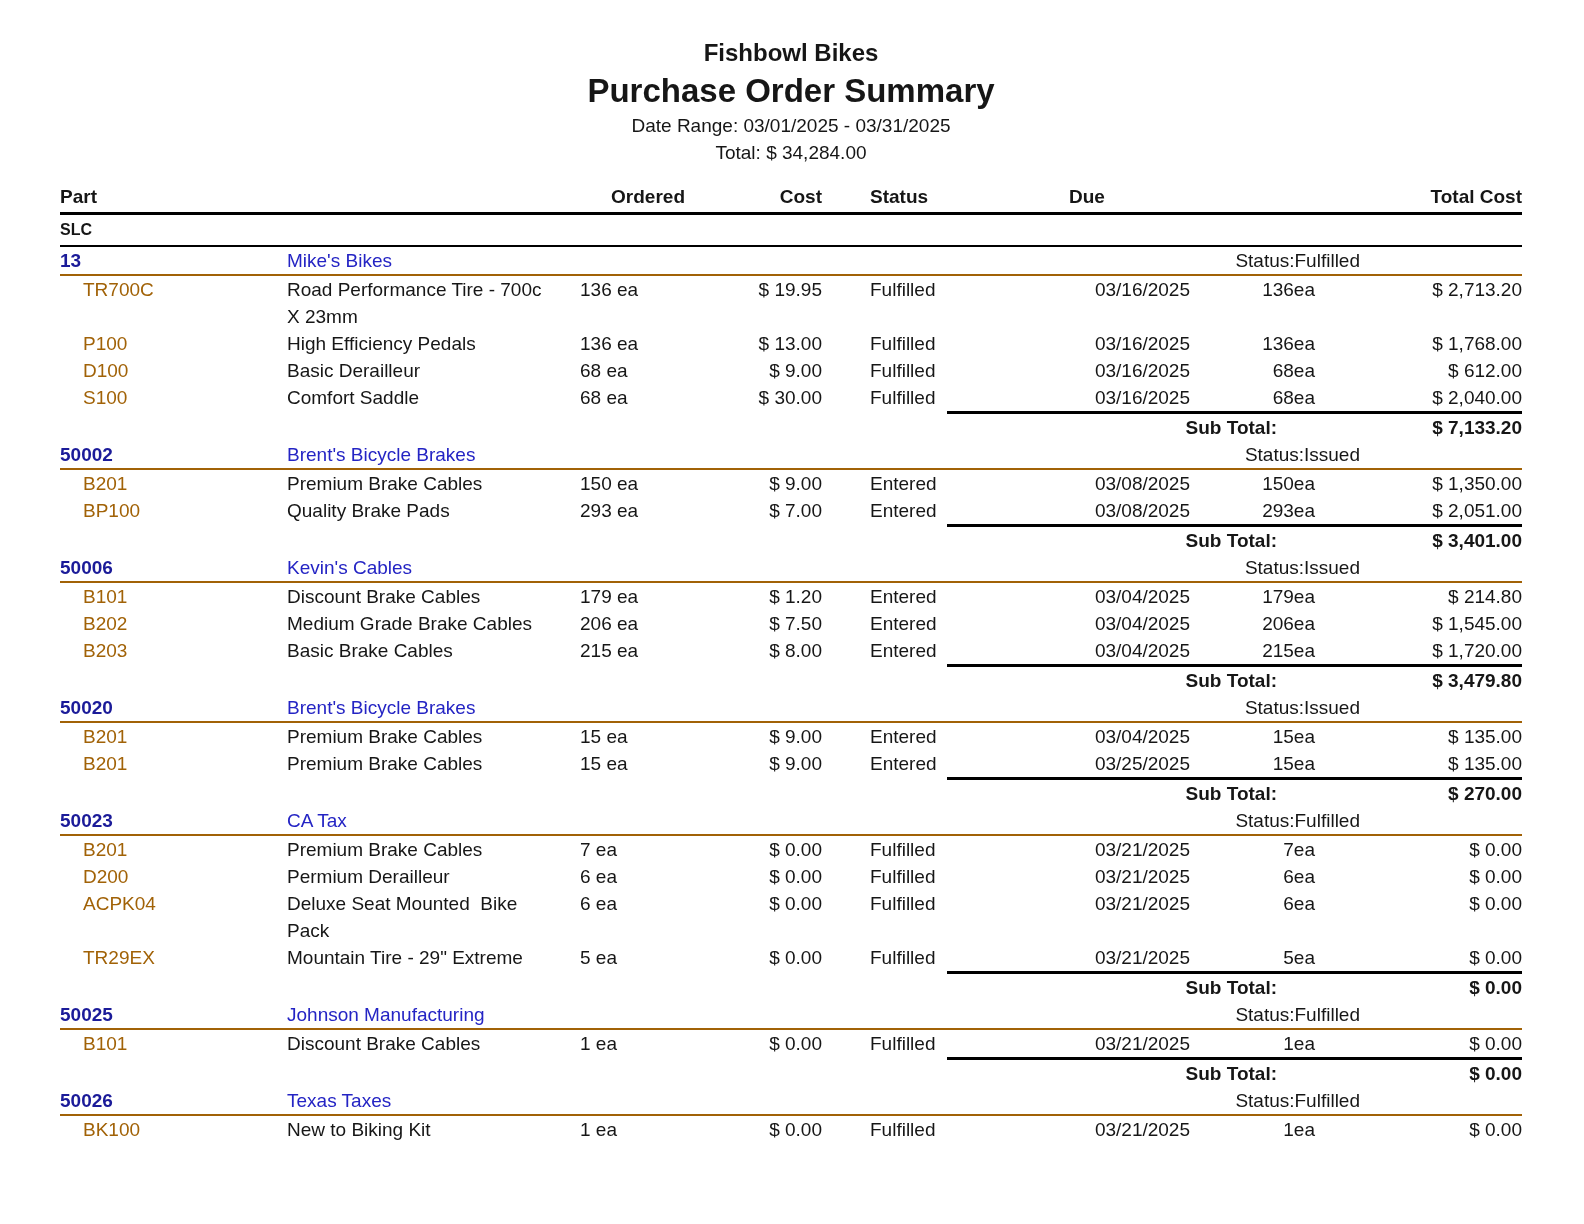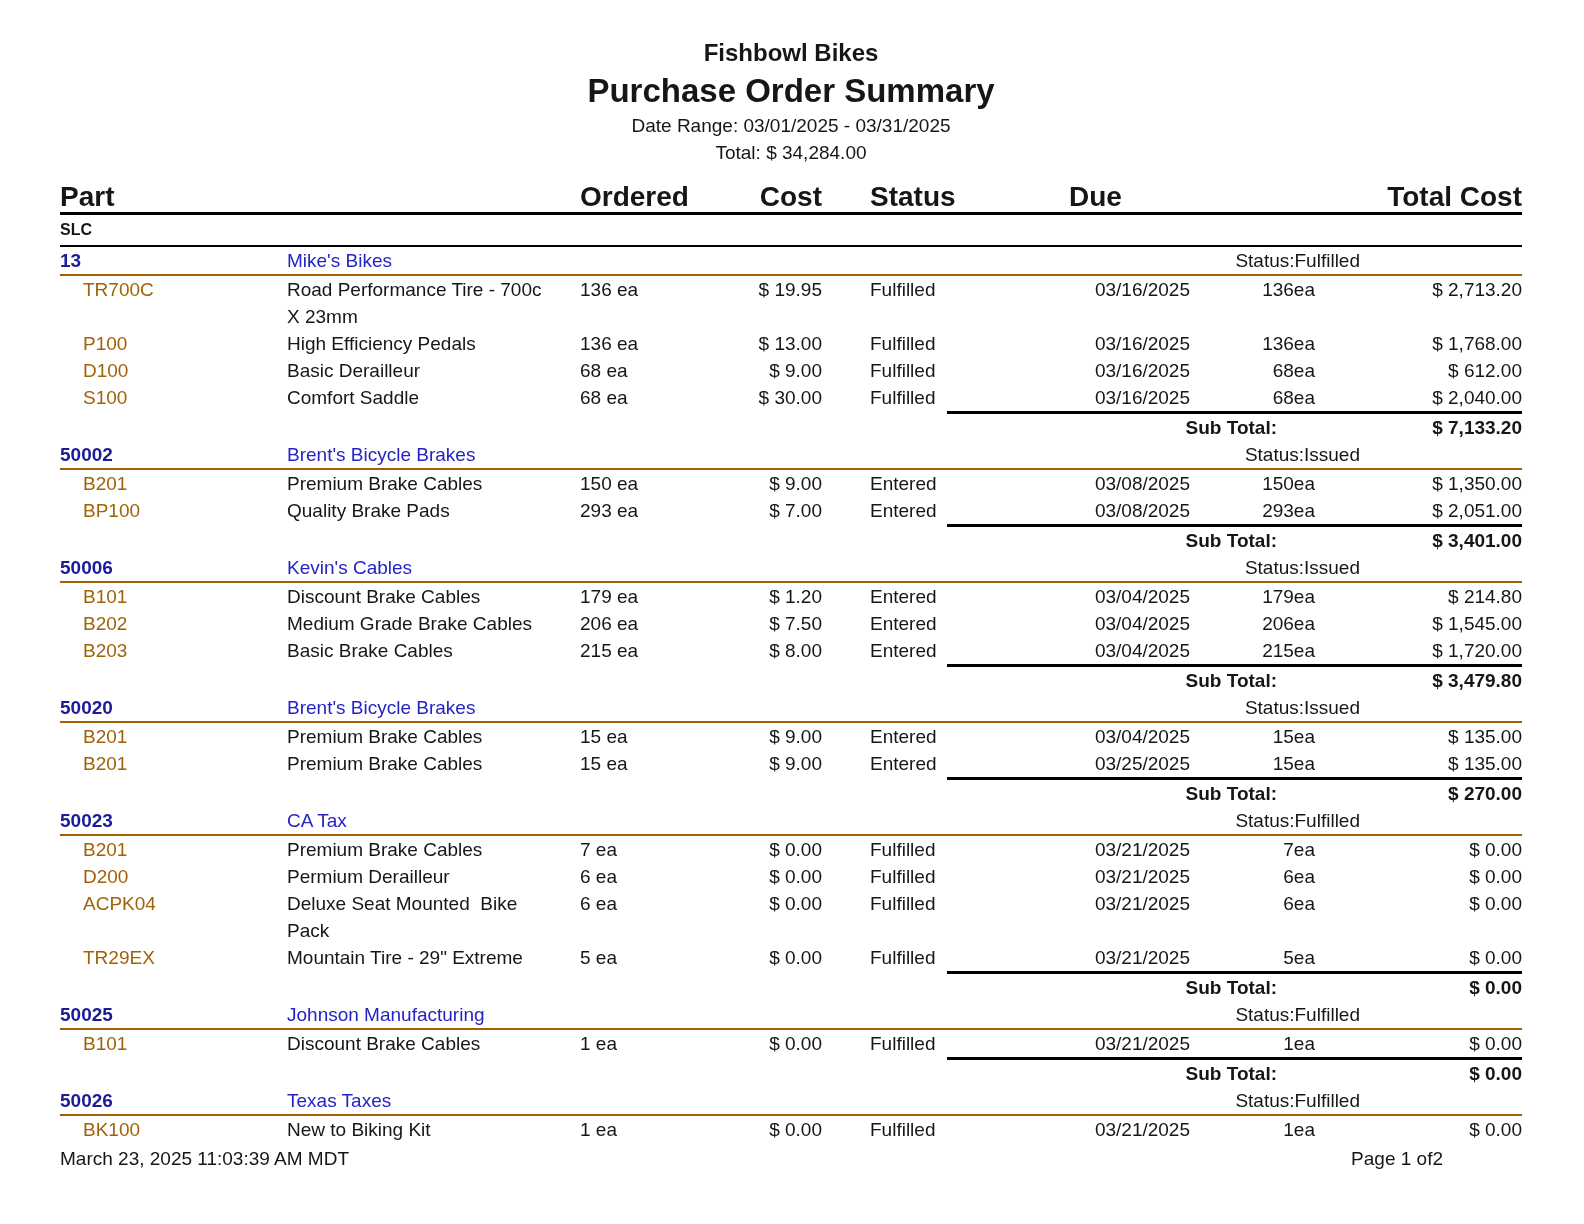--- a/index.html
+++ b/index.html
@@ -11,21 +11,21 @@
 
   
   .rpt-header { text-align:center; }
   .company { font-size:24px; font-weight:700; line-height:33px; }
   .title   { font-size:33px; font-weight:700; line-height:43px; }
   .meta    { font-size:19px; line-height:27px; }
 
   
   .table { margin-top:15px; }
   .row { display:flex; font-size:19px; line-height:27px; }
-  .thead { display:flex; font-size:28px; font-weight:700; line-height:31px; border-bottom:3px solid #000; }
+  .thead { display:flex; font-size:19px; font-weight:700; line-height:31px; border-bottom:3px solid #000; }
   .group-row { font-size:16px; font-weight:700; line-height:30px; border-bottom:2px solid #000; }
 
   .h-part { width:227px; }
   .h-gap  { width:293px; }
   .h-ord  { width:105px; text-align:right; }
   .h-cost { width:137px; text-align:right; }
   .h-status { width:163px; box-sizing:border-box; padding-left:48px; }
   .h-due  { width:205px; box-sizing:border-box; padding-left:84px; }
   .h-qty  { width:125px; }
   .h-total { flex:1; text-align:right; }
@@ -377,18 +377,14 @@
     <div class="c-status">Fulfilled</div>
     <div class="c-due">03/21/2025</div>
     <div class="c-qty">1ea</div>
     <div class="c-total">$ 0.00</div>
   </div>
 </div>
   </section>
 </div>
   </div>
 
-  <div class="footer">
-    <div class="footer-left">March 23, 2025 11:03:39 AM MDT</div>
-    <div class="footer-right">Page 1 of2</div>
-  </div>
 
 </div>
 
 </body></html>

